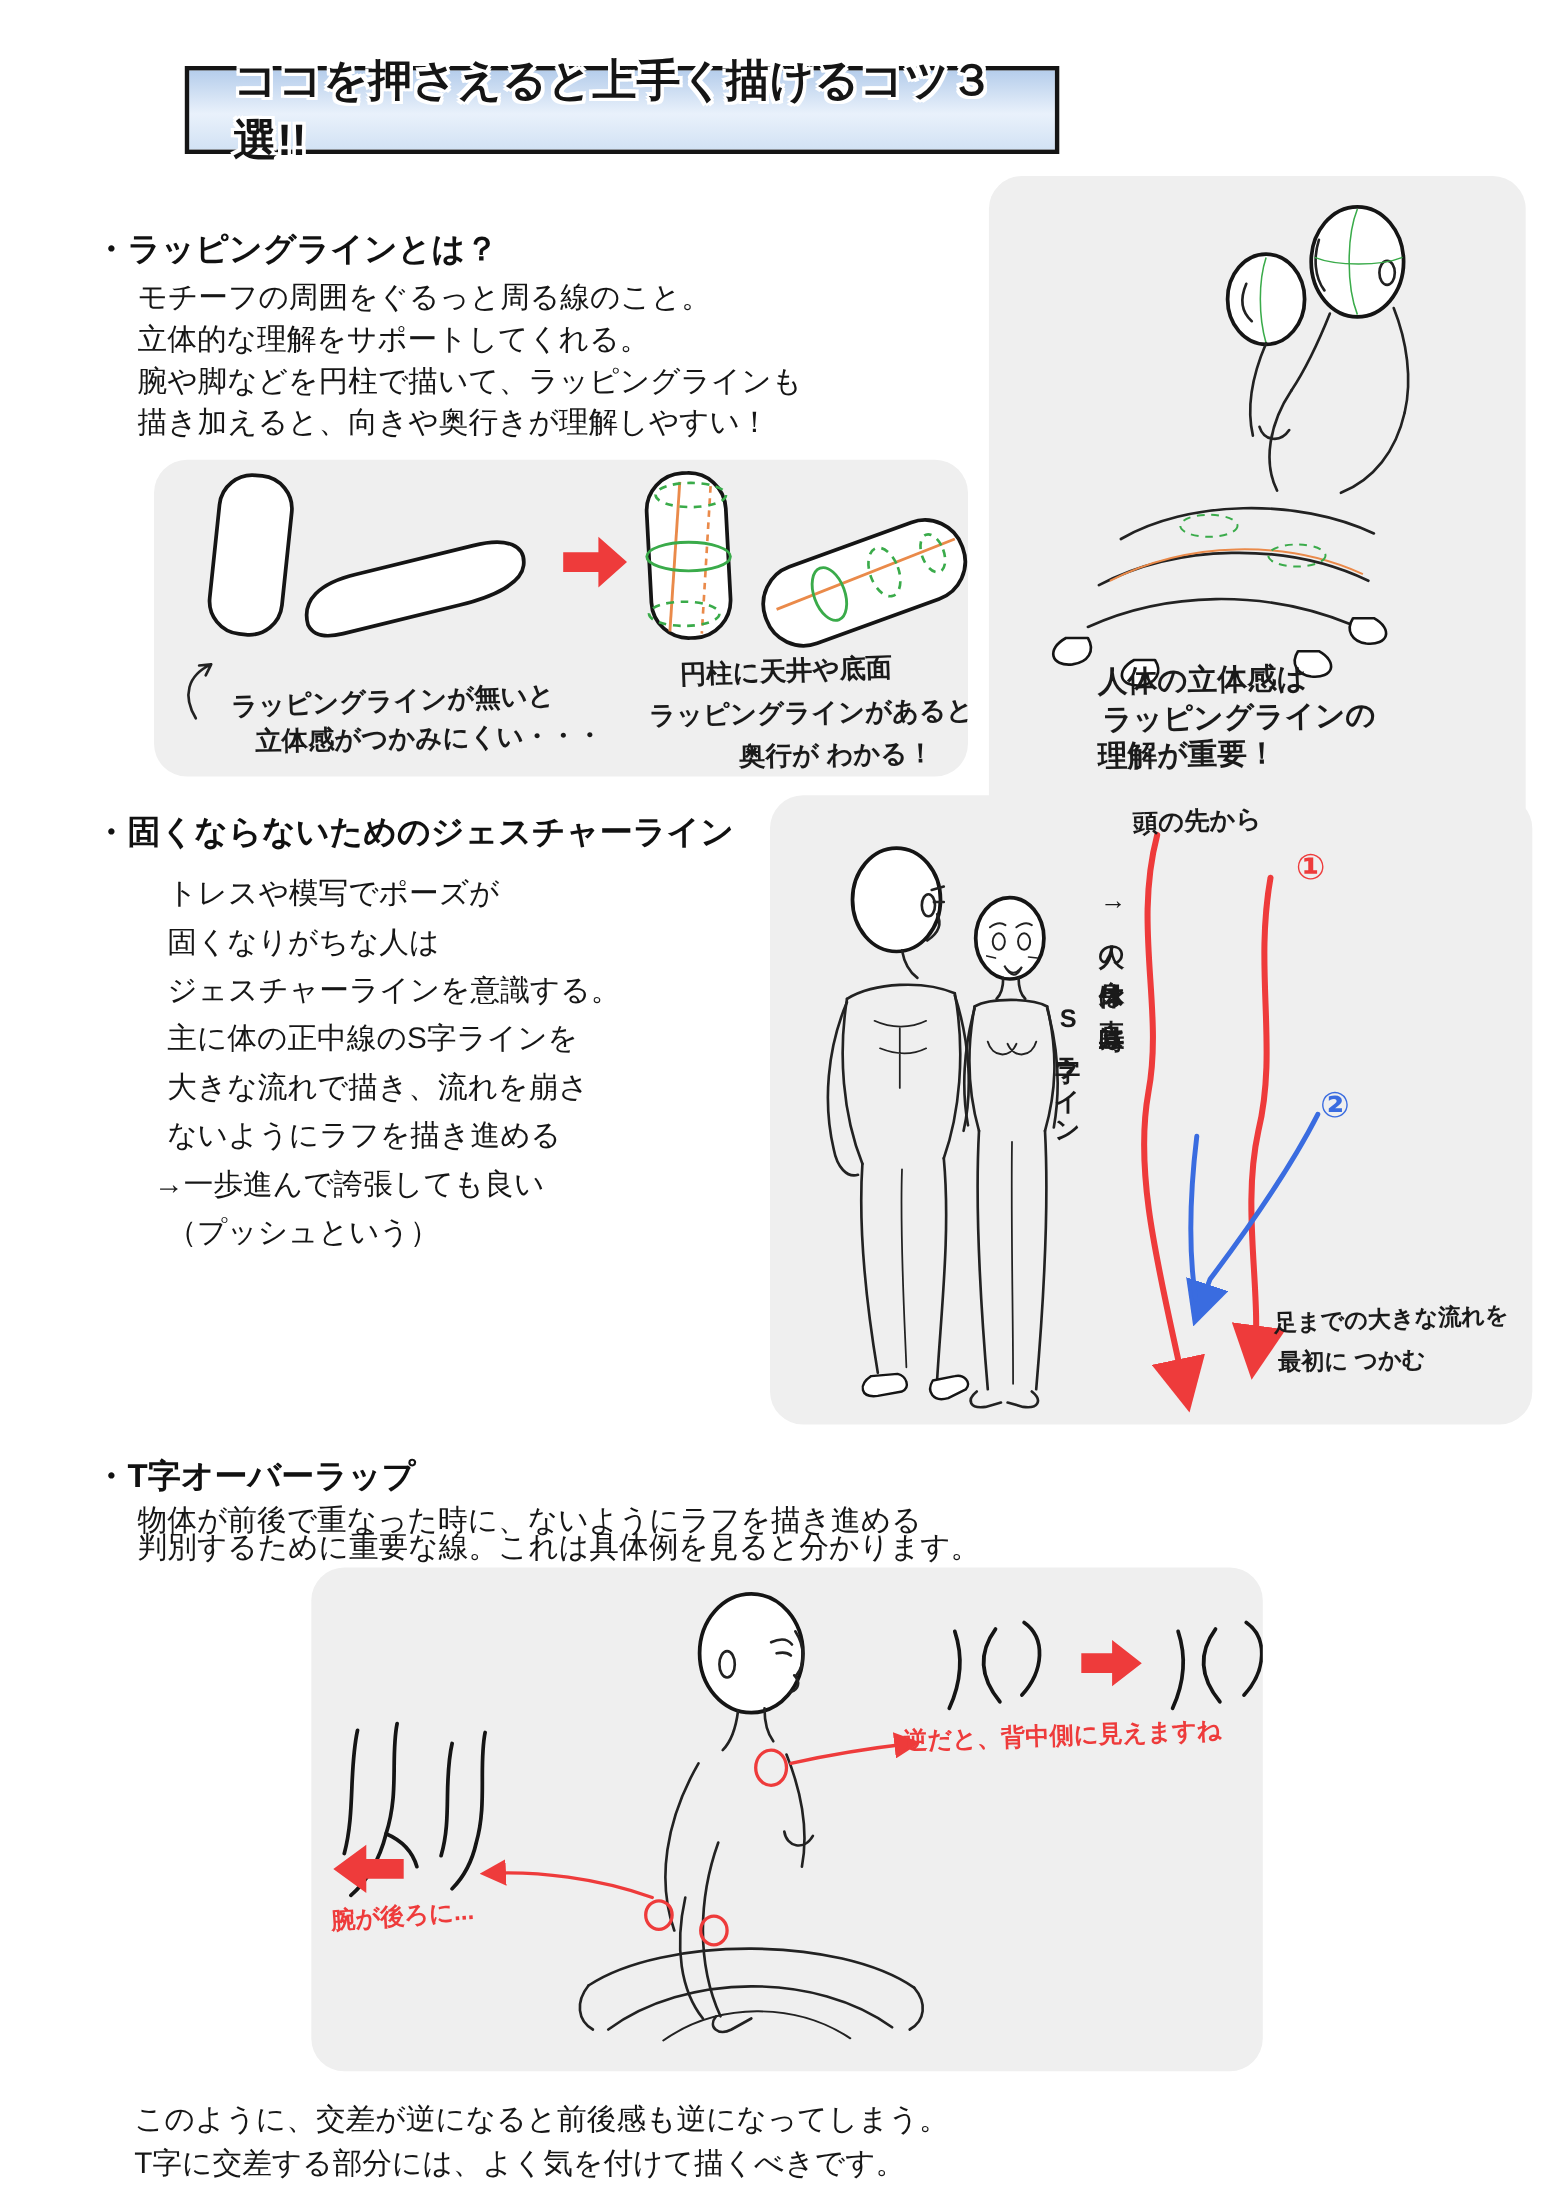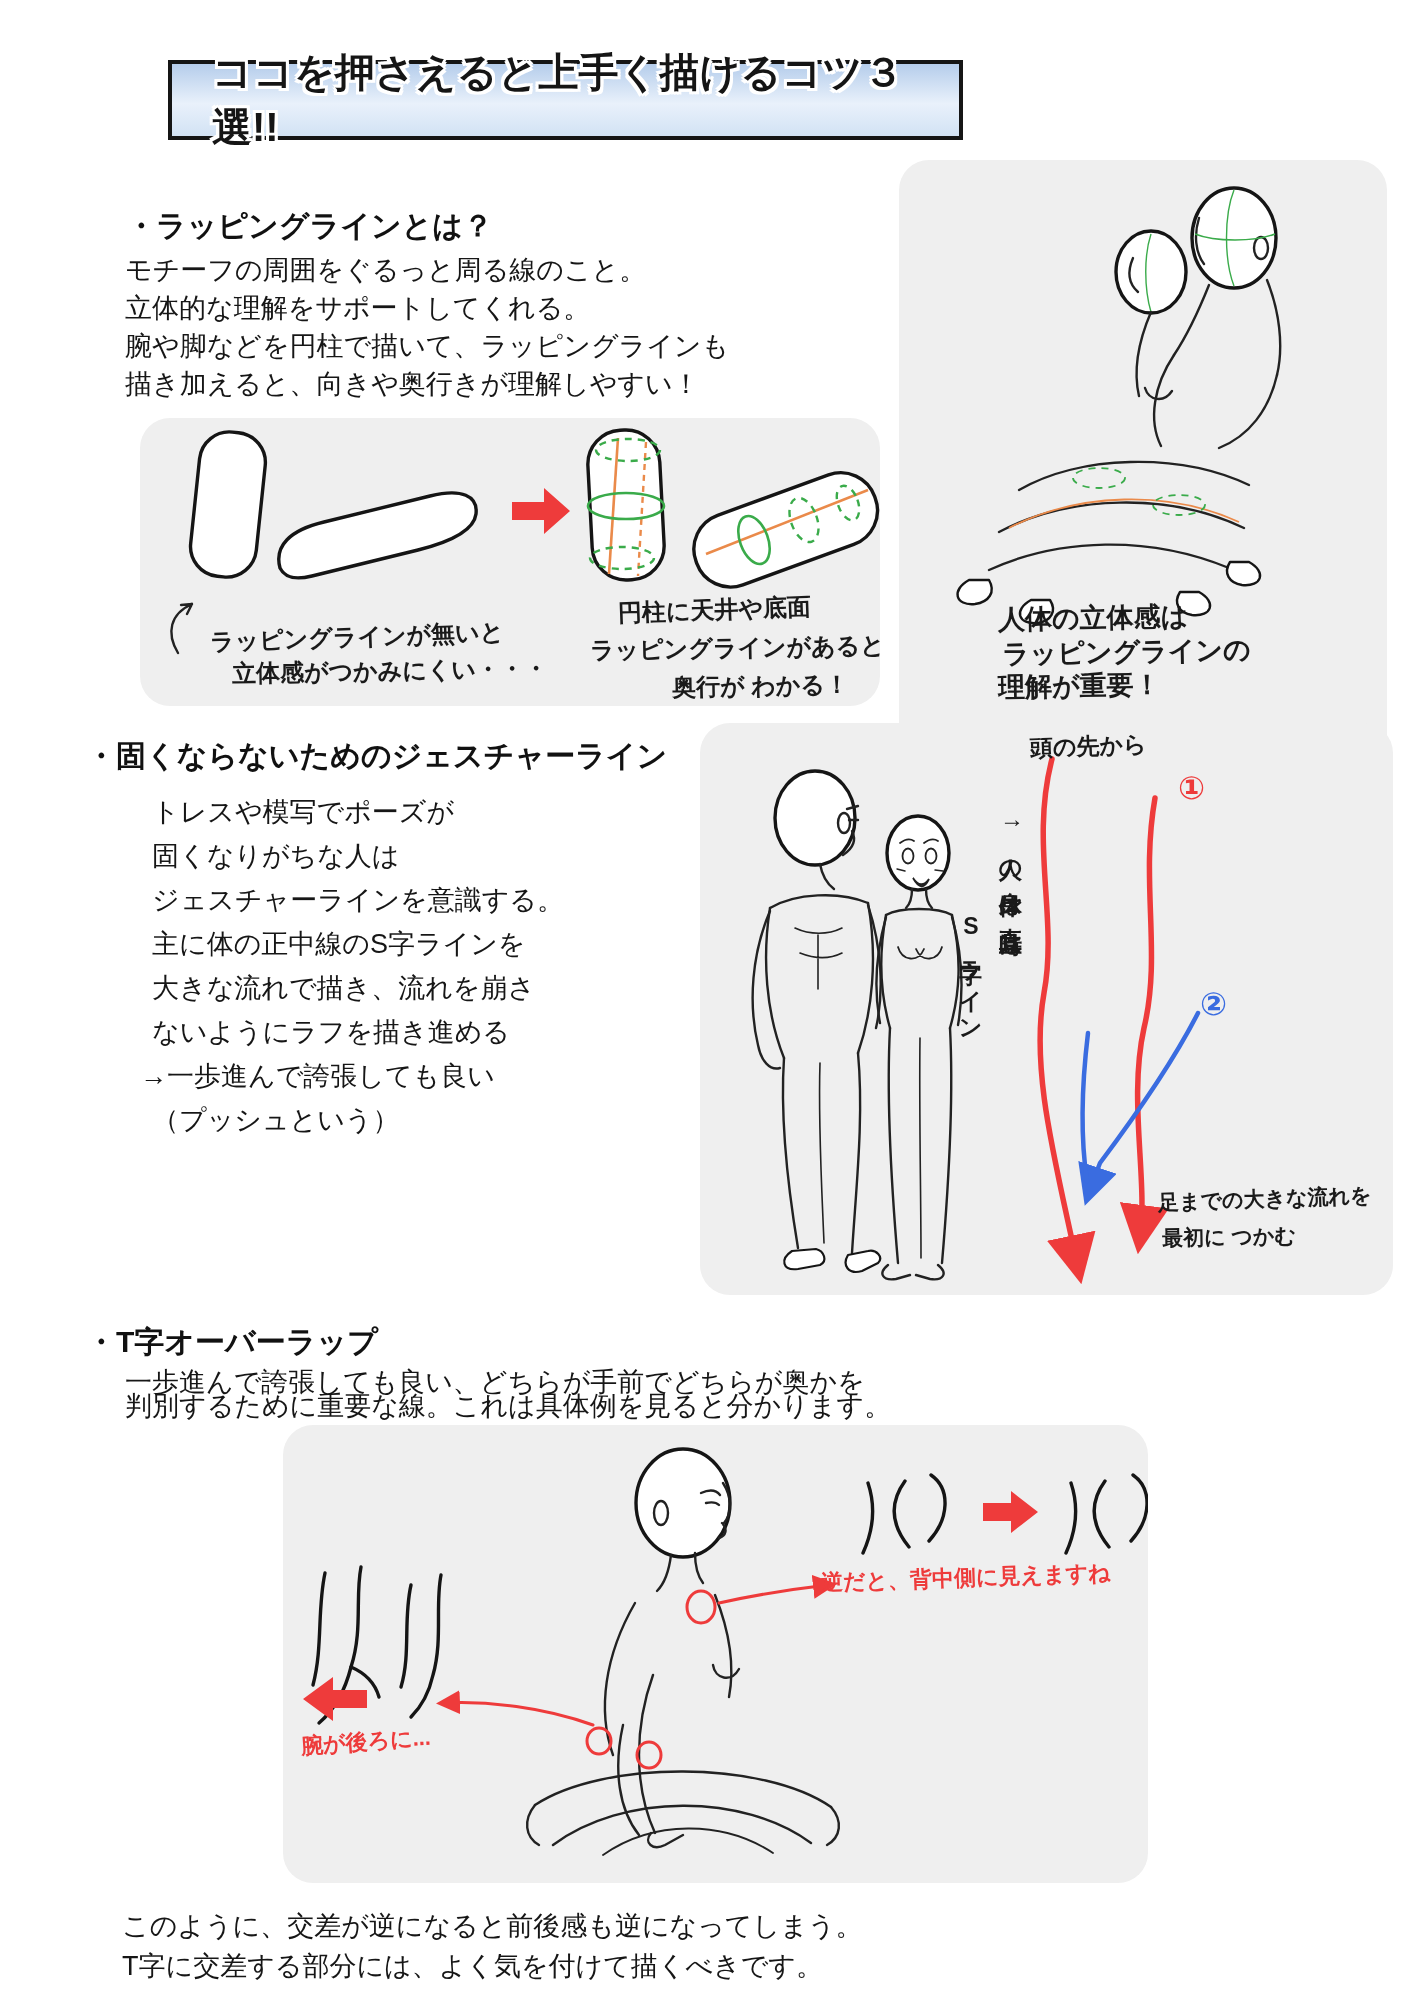--- a/index.html
+++ b/index.html
@@ -33,21 +33,21 @@
 </style>
 </head>
 <body>
 
 <div class="page">
 
   <div class="abs banner">
     <div class="banner-text">ココを押さえると上手く描けるコツ３選!!</div>
   </div>
 
-  <div class="abs h2" style="left:86px;top:206px;margin-left:40px;">・ラッピングラインとは？</div>
+  <div class="abs h2" style="left:86px;top:206px;">・ラッピングラインとは？</div>
   <div class="abs bl" style="left:125px;top:252px;">モチーフの周囲をぐるっと周る線のこと。</div>
   <div class="abs bl" style="left:125px;top:290px;text-align:right;">立体的な理解をサポートしてくれる。</div>
   <div class="abs bl" style="left:125px;top:328px;">腕や脚などを円柱で描いて、ラッピングラインも</div>
   <div class="abs bl" style="left:125px;top:366px;">描き加えると、向きや奥行きが理解しやすい！</div>
 
   <div class="abs panel" style="left:140px;top:418px;width:740px;height:288px;">
     <svg width="740" height="288" viewBox="0 0 740 288">
 
       <g transform="rotate(6 88 86)">
         <rect x="55" y="14" width="66" height="145" rx="30" class="k3"></rect>
@@ -190,21 +190,21 @@
     <div class="abs hand-red" style="left:478px;top:46px;font-size:32px;">①</div>
     <div class="abs hand-blue" style="left:500px;top:262px;font-size:32px;">②</div>
     <div class="abs hand" style="left:300px;top:82px;font-size:24px;">→</div>
     <div class="abs hand vtext" style="left:296px;top:118px;font-size:23px;">人の身体は直立時は</div>
     <div class="abs hand vtext" style="left:256px;top:190px;font-size:23px;">S字ライン</div>
     <div class="abs hand" style="left:458px;top:462px;font-size:21px;transform:rotate(-2deg);">足までの大きな流れを</div>
     <div class="abs hand" style="left:462px;top:500px;font-size:21px;transform:rotate(-1deg);">最初に つかむ</div>
   </div>
 
   <div class="abs h2" style="left:86px;top:1322px;">・T字オーバーラップ</div>
-  <div class="abs bl" style="left:125px;top:1364px;">一歩進んで誇張しても良い、どちらが手前でどちらが奥かを</div>
+  <div class="abs bl" style="left:125px;top:1364px;">物体が前後で重なった時に、ないようにラフを描き進める</div>
   <div class="abs bl" style="left:125px;top:1344px;margin-top:44px;">判別するために重要な線。これは具体例を見ると分かります。</div>
 
   <div class="abs panel" style="left:283px;top:1425px;width:865px;height:458px;">
     <svg width="865" height="458" viewBox="0 0 865 458">
       <defs>
         <marker id="mrt" markerWidth="8" markerHeight="8" refX="5" refY="4" orient="auto">
             <path d="M0 0 L8 4 L0 8 z" fill="#ee3b3b"></path>
           </marker>
       </defs>
       <g>

